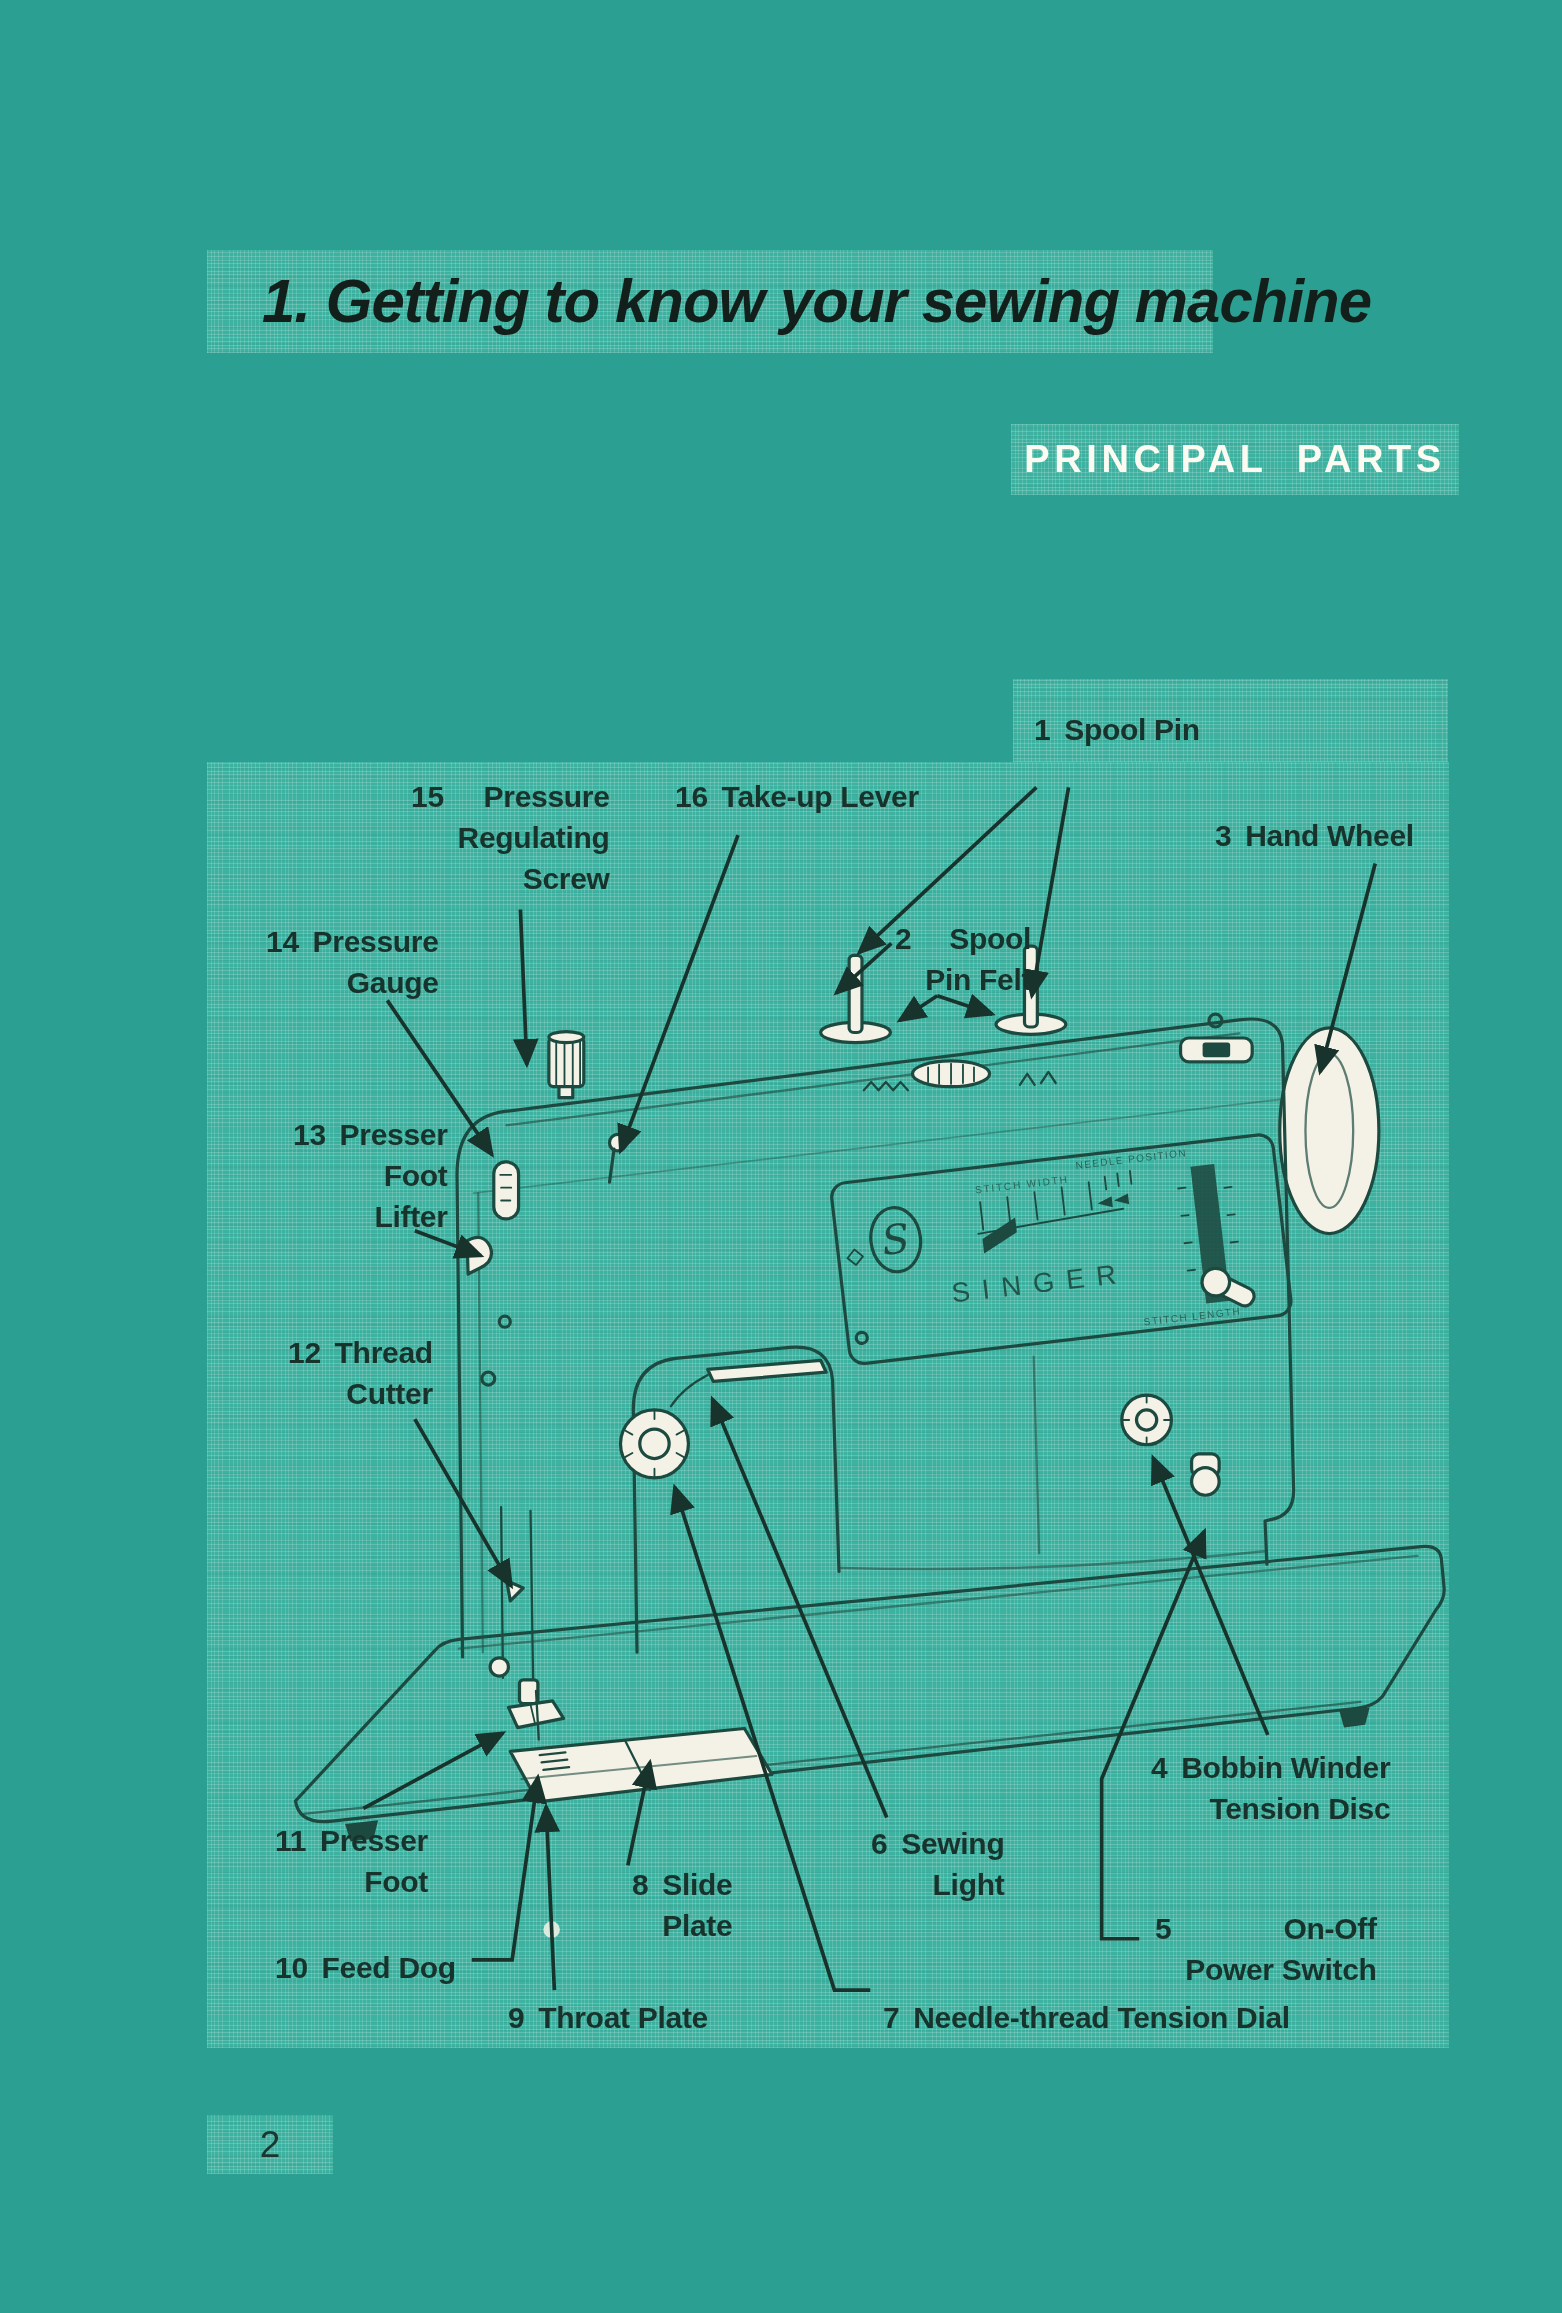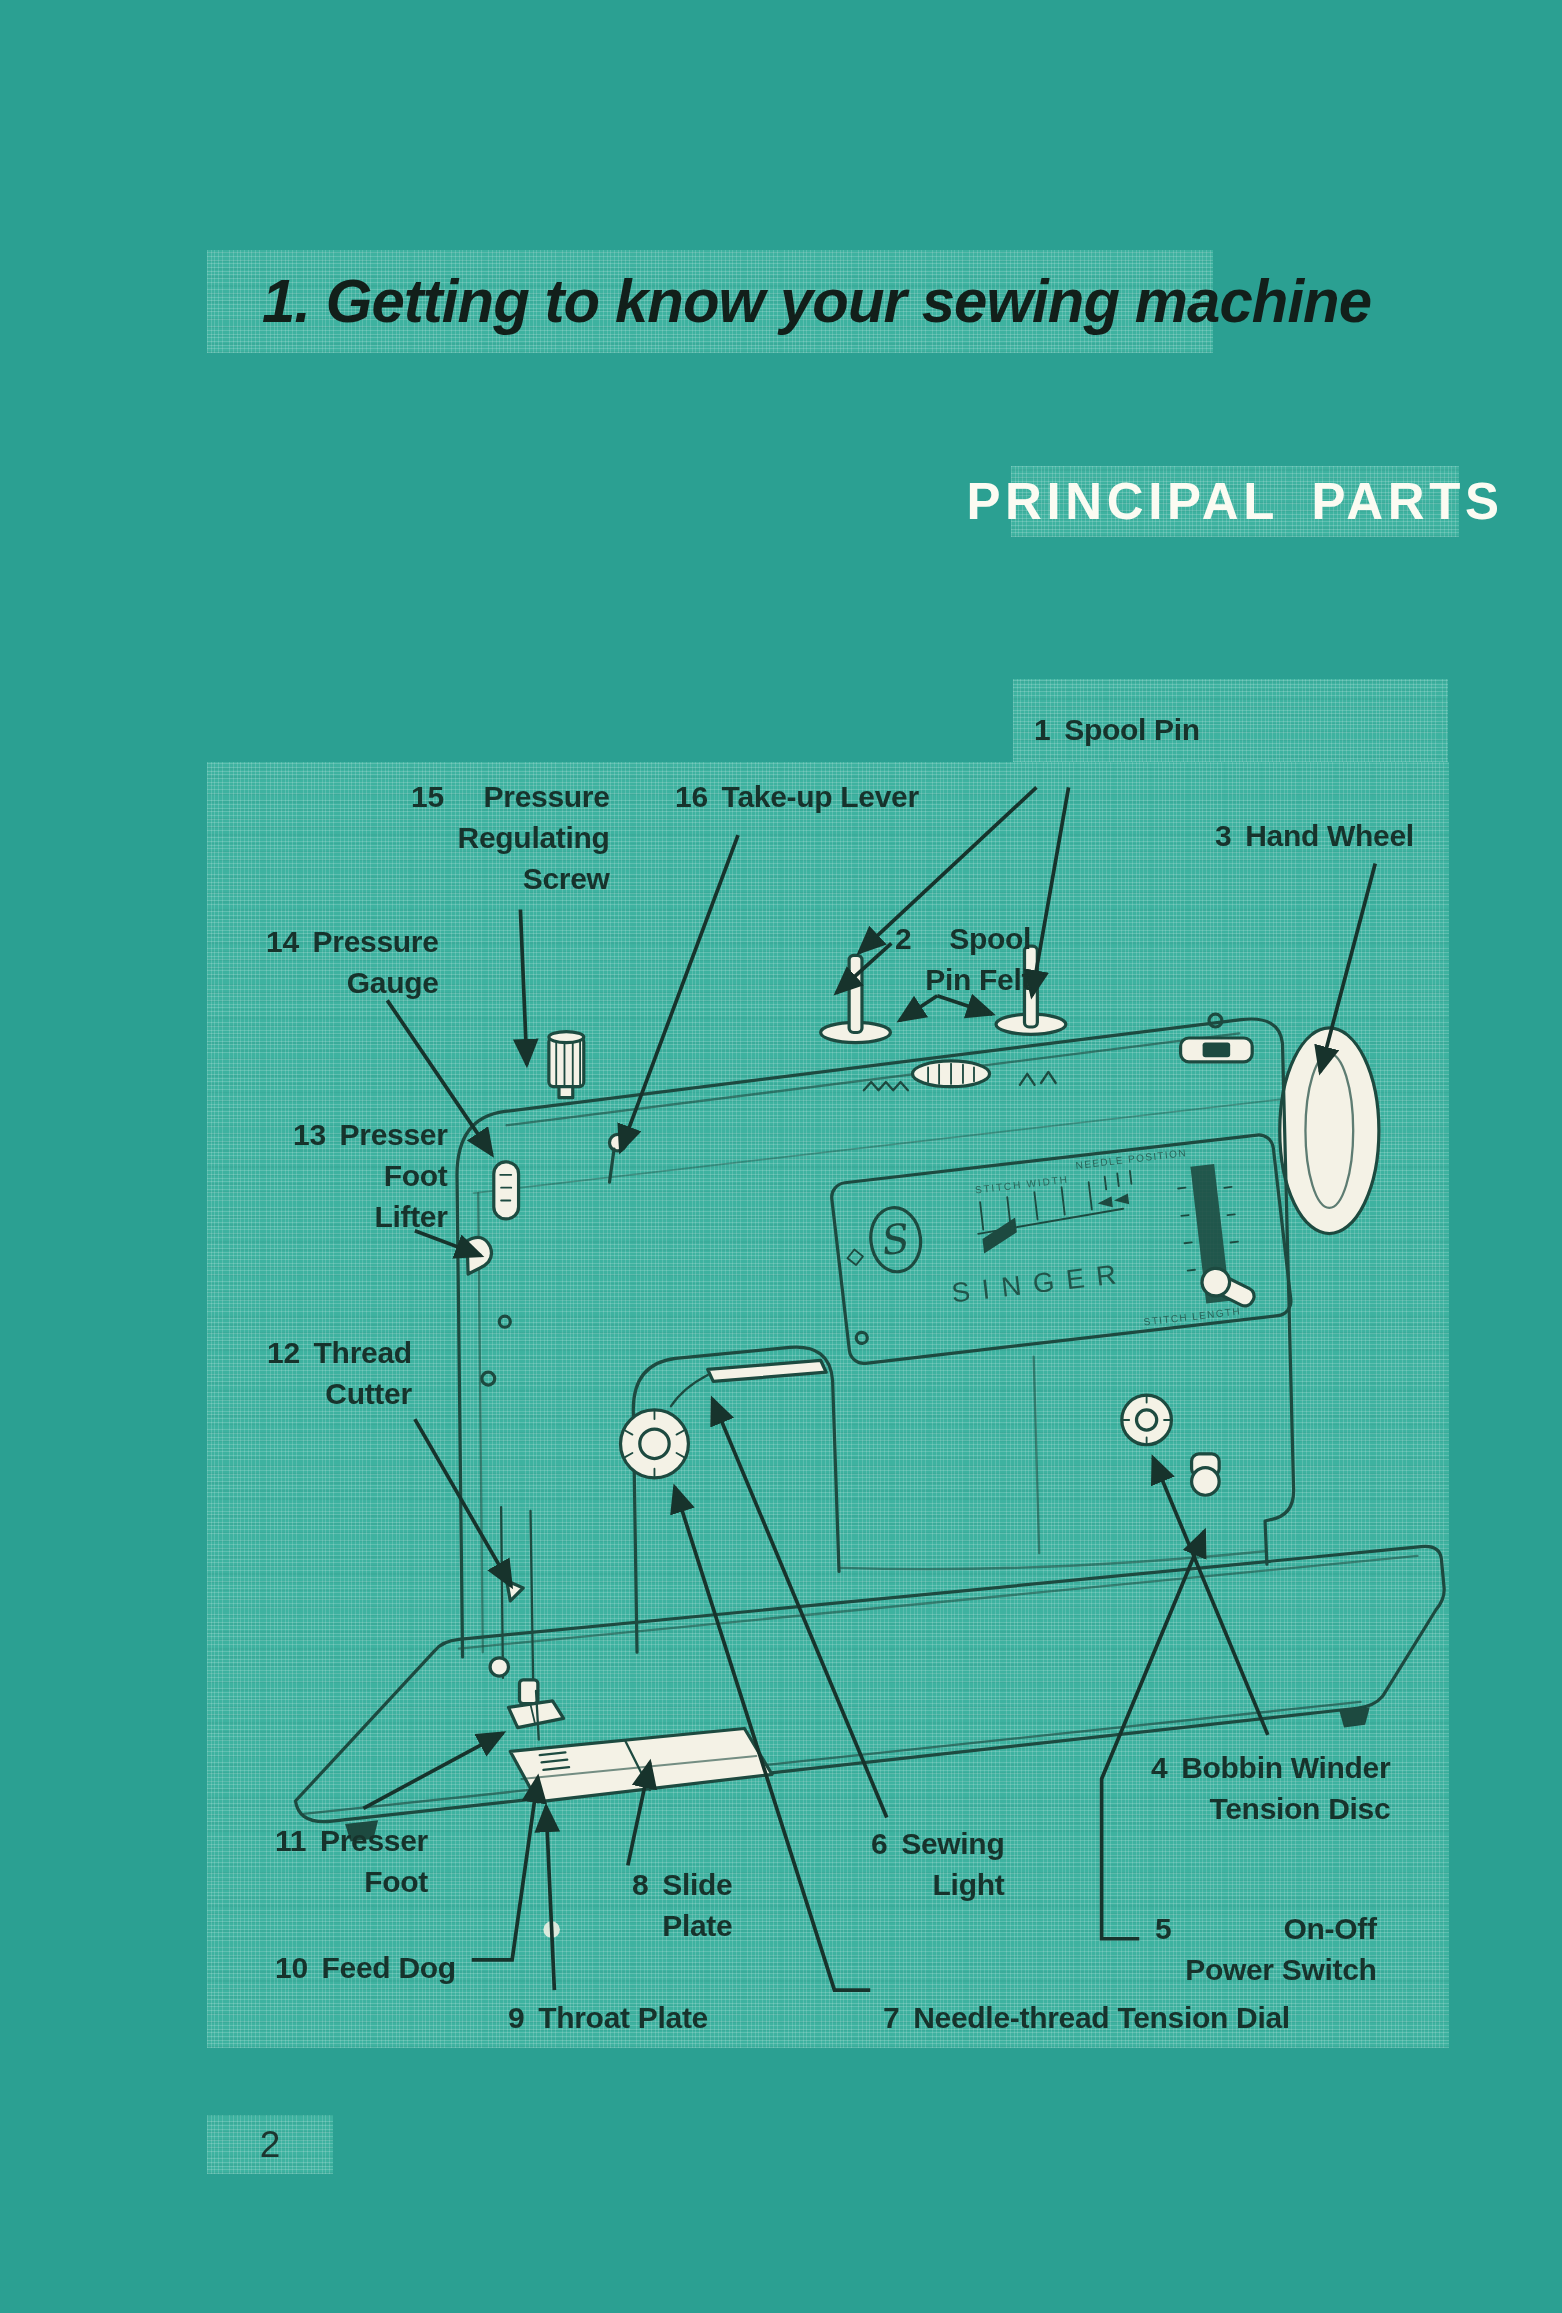--- a/index.html
+++ b/index.html
@@ -20,22 +20,22 @@
       repeating-linear-gradient(0deg, rgba(0,70,60,.06) 0 1.8px, transparent 1.8px 8.3px);
   }
   .abs{position:absolute;}
   .title-band{left:207px;top:250px;width:1006px;height:103px;display:flex;align-items:center;}
   .title-band h1{
     margin:0 0 0 55px;font-style:italic;font-weight:bold;font-size:61px;line-height:1;
     color:var(--title-ink);letter-spacing:-0.9px;transform:scaleX(.98);transform-origin:left center;
     white-space:nowrap;
   }
   .pp-band{
-    left:1011px;top:466px;width:448px;height:71px;display:flex;align-items:center;justify-content:center;
-    font-weight:bold;font-size:51px;color:var(--heading-text);letter-spacing:4.6px;word-spacing:14.7px;white-space:nowrap;
+    left:1011px;top:424px;width:448px;height:71px;display:flex;align-items:center;justify-content:center;
+    font-weight:bold;font-size:38px;color:var(--heading-text);letter-spacing:4.6px;word-spacing:14.7px;white-space:nowrap;
   }
   .panel-ext{left:1013px;top:679px;width:435px;height:87px;}
   .panel-main{left:207px;top:762px;width:1242px;height:1286px;}
   .machine-svg{left:207px;top:679px;width:1242px;height:1369px;}
   .page-box{
     left:207px;top:2115px;width:126px;height:59px;display:flex;align-items:center;justify-content:center;
     font-size:37px;color:#1C352E;
   }
   .lab{
     position:absolute;display:flex;gap:13.8px;
@@ -246,21 +246,21 @@
     </span>
 </div>
 <div class="lab" style="left:273px;top:1114px;margin-left:20px;">
   <span class="num">13</span>
   <span class="txt">
       <span>Presser</span>
       <span>Foot</span>
       <span>Lifter</span>
     </span>
 </div>
-<div class="lab" style="left:267px;top:1332px;">
+<div class="lab" style="left:288px;top:1332px;">
   <span class="num">12</span>
   <span class="txt">
       <span>Thread</span>
       <span>Cutter</span>
     </span>
 </div>
 <div class="lab" style="left:275px;top:1820px;">
   <span class="num">11</span>
   <span class="txt">
       <span>Presser</span>

